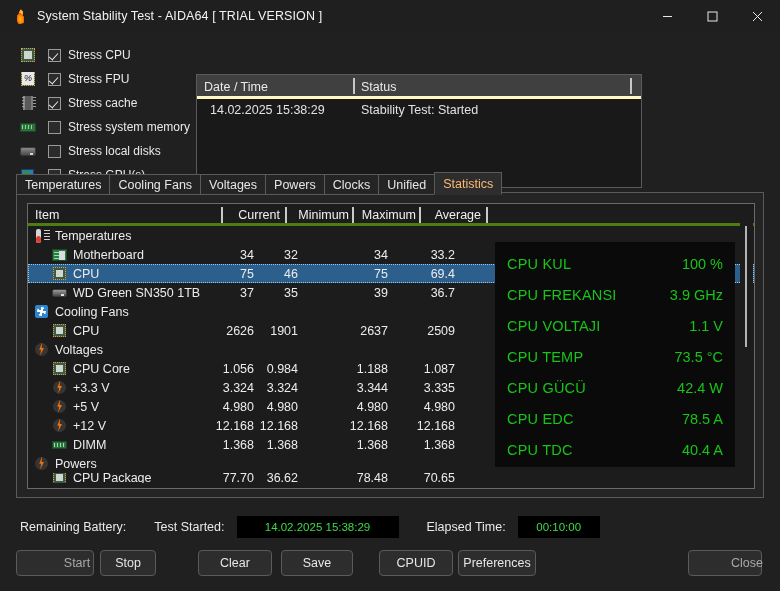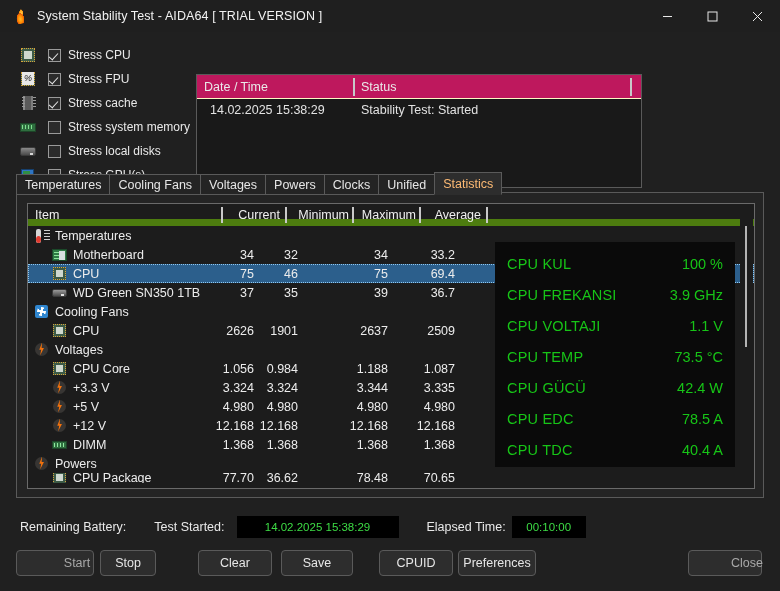--- a/index.html
+++ b/index.html
@@ -128,22 +128,22 @@
     background:#4a90d9; border:1px solid #16406e; border-radius:1px;
   }
 
   
   .log-panel {
     position: absolute; left: 196px; top: 42px;
     width: 446px; height: 114px;
     background: #191919; border: 1px solid #5a5a5a;
   }
   .log-head {
-    height: 24px; display: flex; background:#be185d;
-    border-bottom: 1px solid #fef9c3; position: relative;
+    height: 24px; display: flex; background:#404040;
+    border-bottom: 3px solid #fef9c3; position: relative;
   }
   .log-head .h {
     color: #eaeaea; font-size: 12.5px; line-height: 24px; padding-left: 7px;
     position: relative;
   }
   .log-head .h.dt { width: 157px; }
   .log-head .h.st { flex: 1; }
   .col-sep {
     position:absolute; top:3px; bottom:2px; width:2px; background:#c8c8c8;
   }
@@ -177,21 +177,21 @@
   .tabpage {
     position:absolute; left:16px; top:192px; width:748px; height:306px;
     border: 1px solid #5a5a5a; background:#242424;
   }
   .table-wrap {
     position:absolute; left:10px; top:10px; width:728px; height:286px;
     border:1px solid #6a6a6a; background:#1c1c1c; overflow:hidden;
   }
   .thead {
     position:relative; height:22px; background:#1c1c1c;
-    border-bottom:7px solid #4d7c0f;
+    border-bottom:3px solid #4d7c0f;
   }
   .thead .th {
     position:absolute; top:0; height:22px; line-height:22px;
     color:#f0f0f0; font-size:12.5px;
   }
   .thead .th.num { text-align:right; }
   .thead .vsep {
     position:absolute; top:3px; height:16px; width:2px; background:#c9c9c9;
   }
   .tbody { position:relative; }
@@ -607,21 +607,21 @@
       <span class="vl">40.4 A</span>
     </div>
   </div>
 </div>
 
 <div class="status">
   <span class="lbl" style="margin-left:20px;">Remaining Battery:</span>
   <span class="lbl" style="margin-left:28px;">Test Started:</span>
   <span class="box" style="width:162px; margin-left:12px;">14.02.2025 15:38:29</span>
   <span class="lbl" style="margin-left:28px;">Elapsed Time:</span>
-  <span class="box" style="width:74px; margin-left:6px;">00:10:00</span>
+  <span class="box" style="width:82px; margin-left:12px;">00:10:00</span>
 </div>
 
 <div class="buttons">
   <div class="btn dim" style="left:16px;  width:78px;">Start</div>
   <div class="btn" style="left:100px; width:56px;">Stop</div>
   <div class="btn" style="left:198px; width:74px;">Clear</div>
   <div class="btn" style="left:281px; width:72px;">Save</div>
   <div class="btn" style="left:379px; width:74px;">CPUID</div>
   <div class="btn" style="left:458px; width:78px;">Preferences</div>
   <div class="btn dim" style="left:688px; width:74px;">Close</div>

